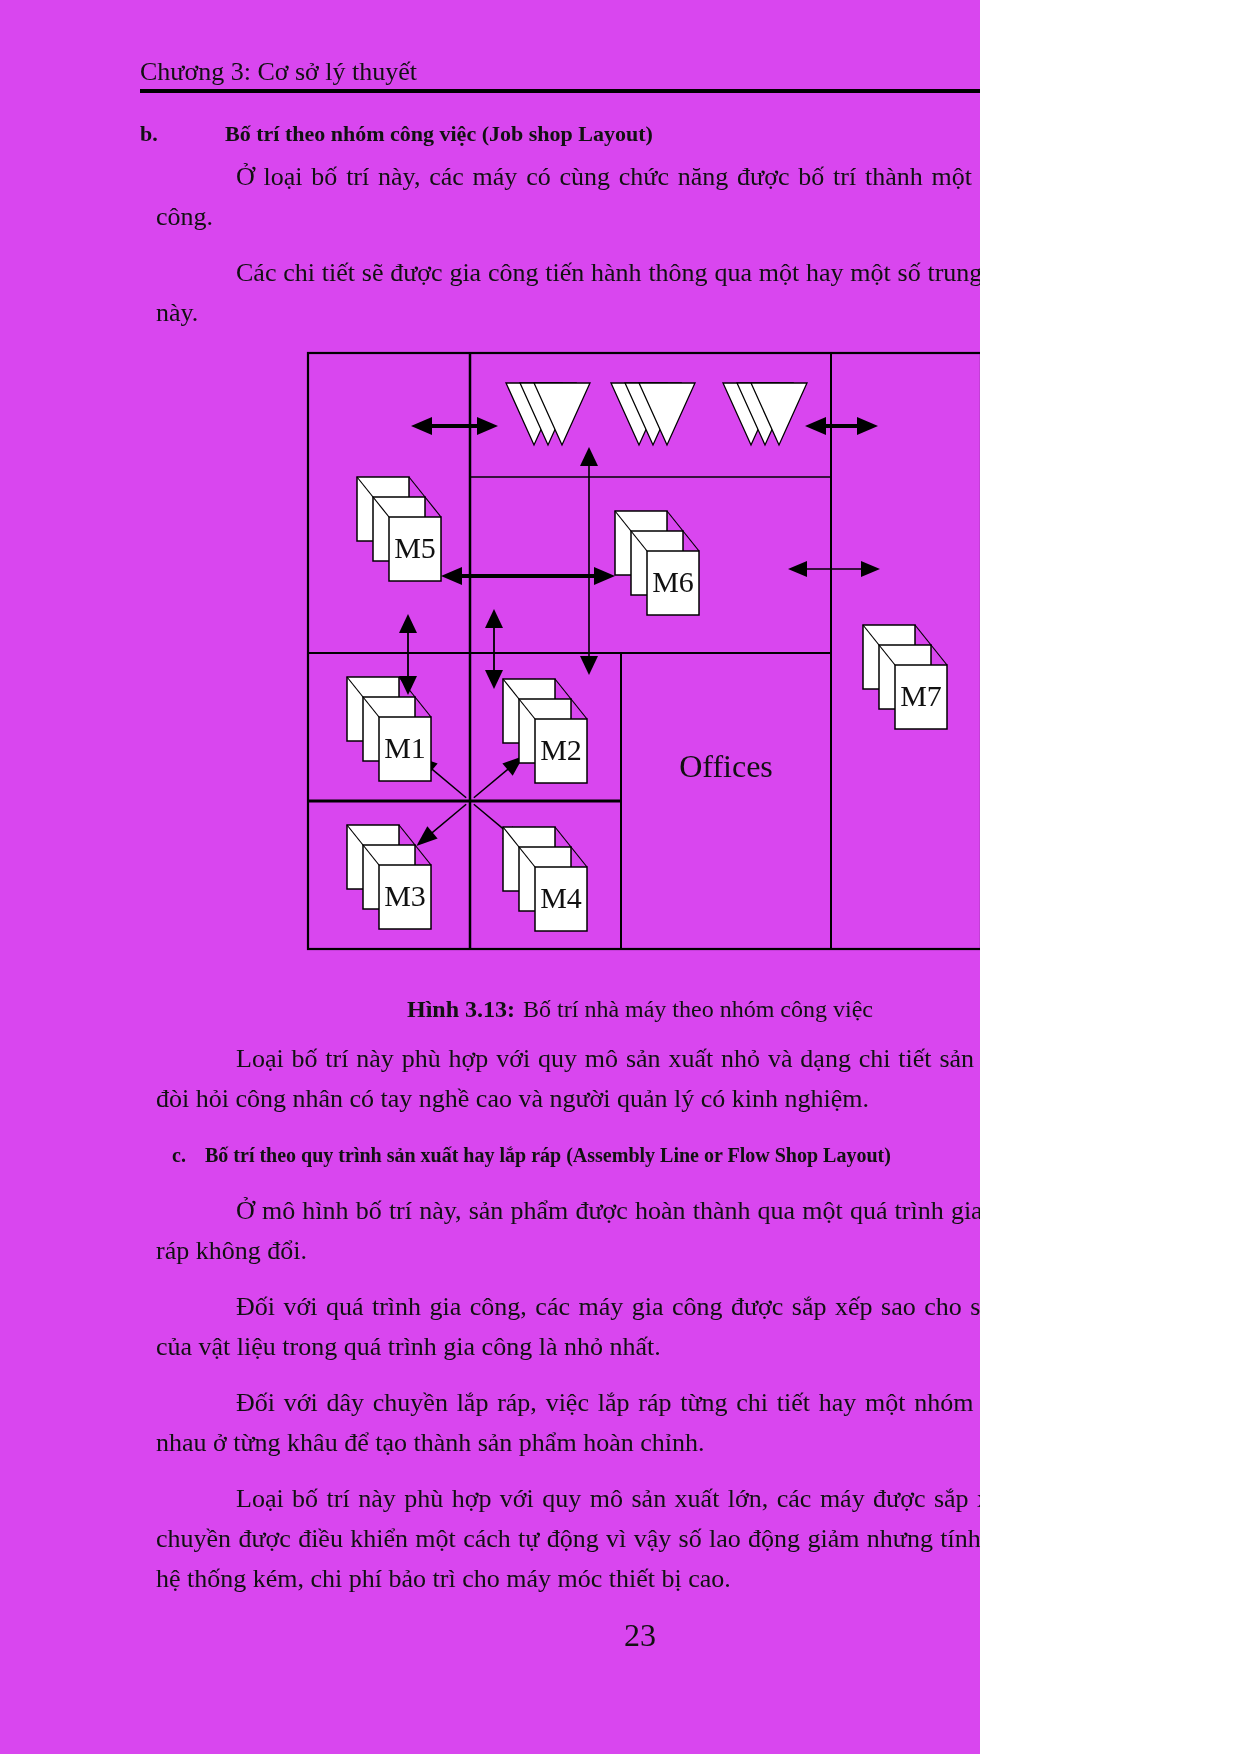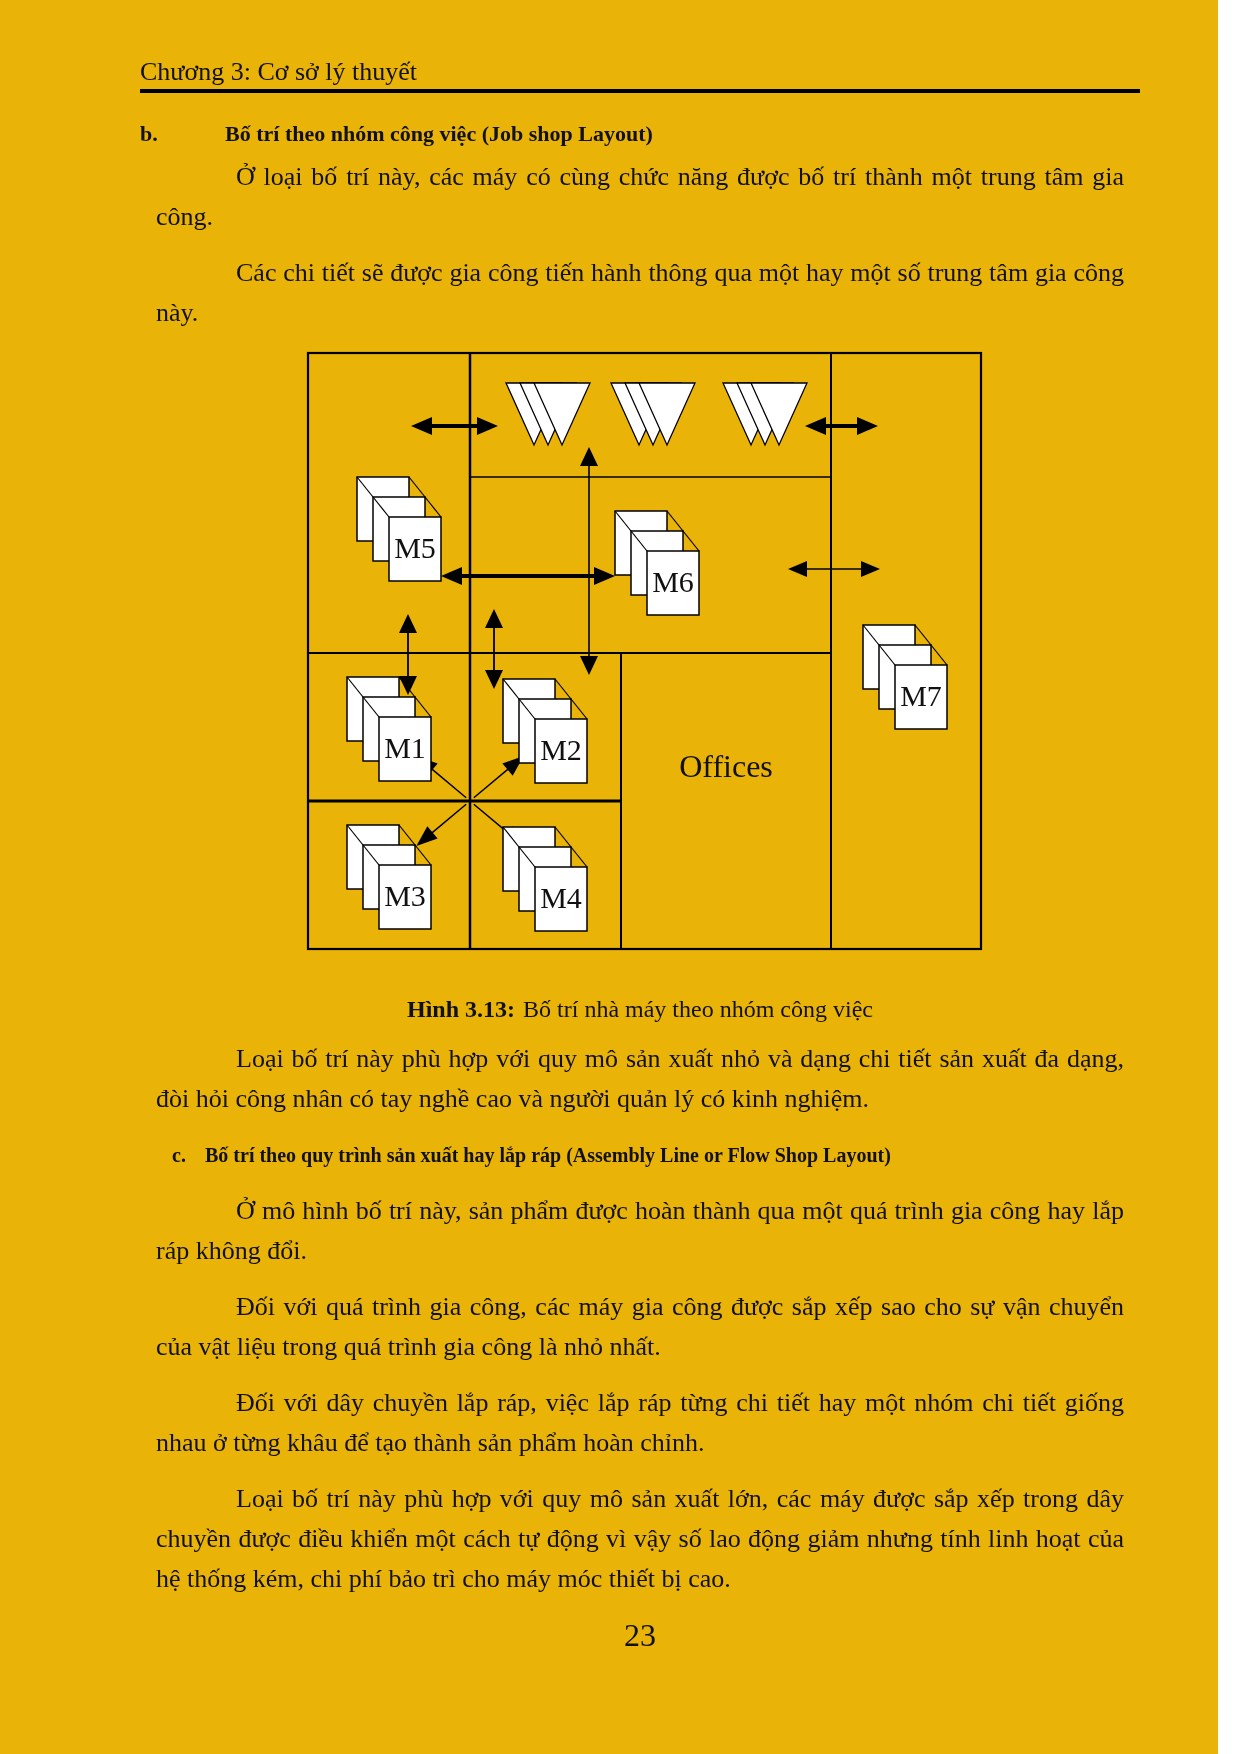--- a/index.html
+++ b/index.html
@@ -1,19 +1,19 @@
 <!DOCTYPE html>
 <html lang="vi"><head>
 <meta charset="utf-8">
 <style>
   html,body{margin:0;padding:0;background:#ffffff;}
   .page{
     position:relative;
-    width:1218px;height:1754px;
-    background:#eab308;
+    width:980px;height:1754px;
+    background:#d946ef;
     color:#111111;
     font-family:"Liberation Serif","DejaVu Serif",serif;
     overflow:hidden;
   }
   .content{
     position:absolute;
     left:140px;top:0;
     width:1000px;
   }
   .doc-header{

